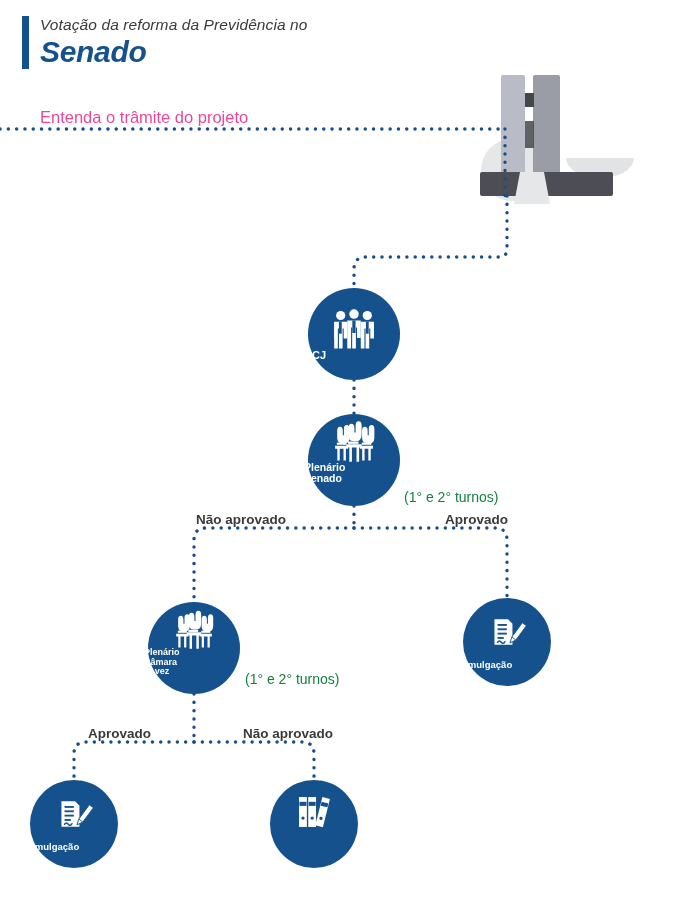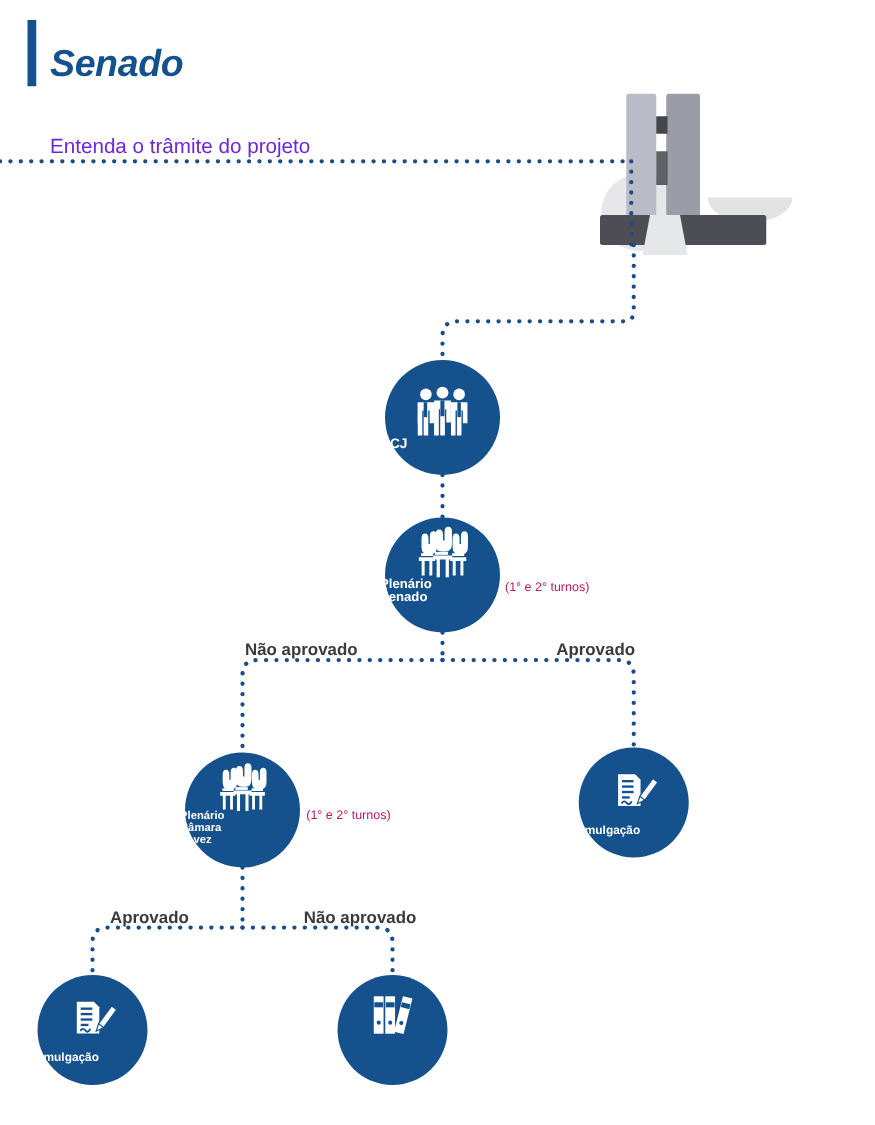--- a/index.html
+++ b/index.html
@@ -57,21 +57,21 @@
     font-weight: bold;
     color: #15528D;
     letter-spacing: -0.3px;
     white-space: nowrap;
   }
   .subtitle {
     position: absolute;
     left: 40px;
     top: 108px;
     font-size: 16.5px;
-    color: #6d28d9;
+    color: #ec4899;
     white-space: nowrap;
   }
 
   
   #diagram {
     position: absolute;
     left: 0; top: 0;
     width: 700px;
     height: 900px;
   }
@@ -80,39 +80,41 @@
   .node-label {
     position: absolute;
     color: #ffffff;
     font-weight: bold;
     line-height: 1.08;
     pointer-events: none;
     white-space: pre-line;
   }
   .side-note {
     position: absolute;
-    font-size: 10px;
-    color: #be185d;
-    white-space: nowrap;
+    font-size: 14px;
+    color: #15803d;
+    white-space: nowrap;
+    margin-top: 24px;
   }
   .edge-label {
     position: absolute;
     font-size: 13.5px;
     color: #3a3a3a;
     white-space: nowrap;
     font-weight: bold;
   }
 </style>
 </head>
 <body>
 
 <div id="stage">
 
   <div class="header">
     <div class="title-accent-bar"></div>
+    <div class="title-kicker">Votação da reforma da Previdência no</div>
     <div class="title-main">Senado</div>
   </div>
   <div class="subtitle">Entenda o trâmite do projeto</div>
 
   <svg id="diagram" viewBox="0 0 700 900">
     <defs>
 
       <g id="ico-people">
         <circle cx="-19" cy="-15" r="6.6" fill="#fff"></circle>
         <circle cx="0" cy="-17" r="6.8" fill="#fff"></circle>

